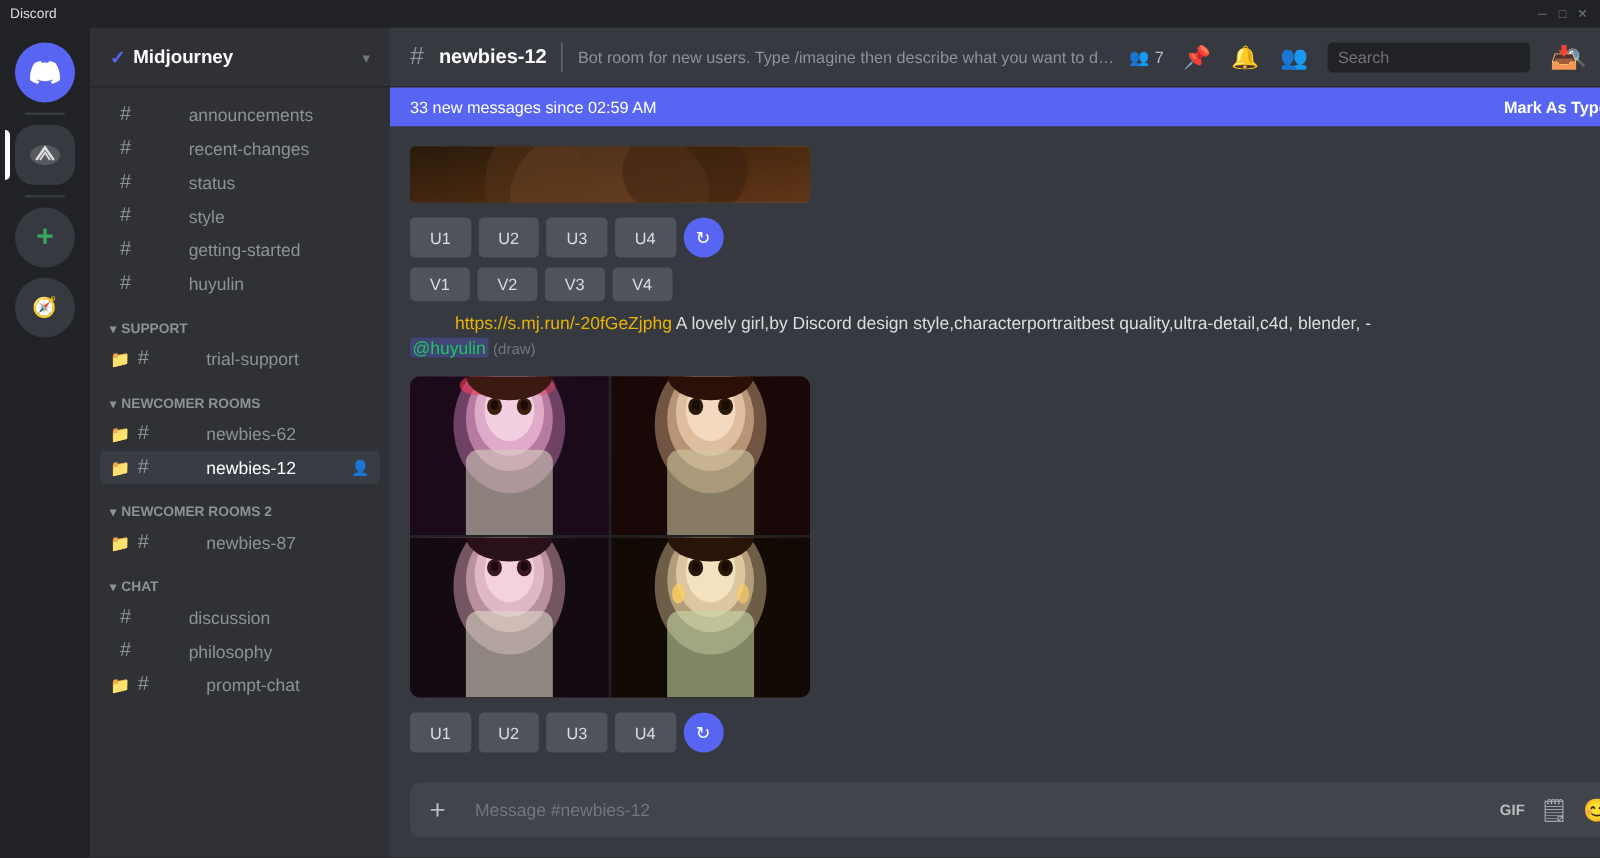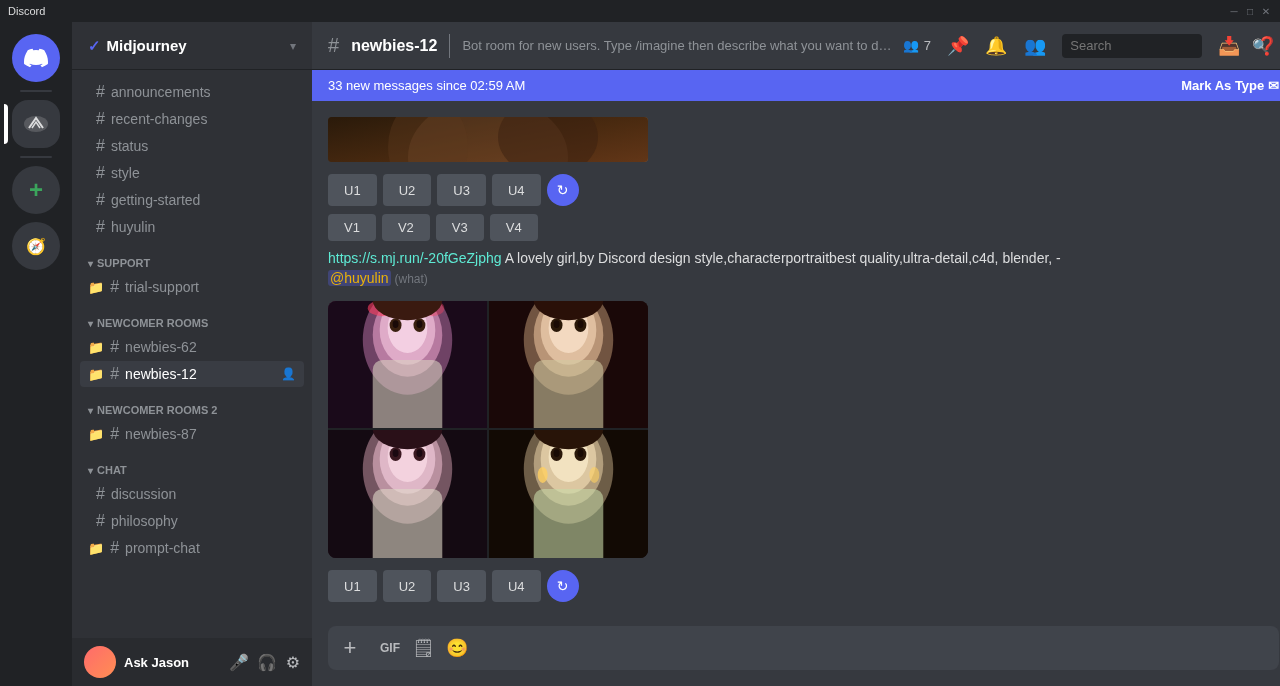--- a/index.html
+++ b/index.html
@@ -168,20 +168,21 @@
     .channel-hash {
       color: #8e9297;
       font-size: 16px;
       flex-shrink: 0;
     }
     .channel-name {
       flex: 1;
       overflow: hidden;
       text-overflow: ellipsis;
       white-space: nowrap;
+      margin-left: 40px;
     }
 
     .category-header {
       padding: 16px 8px 4px 16px;
       font-size: 11px;
       font-weight: 700;
       color: #8e9297;
       text-transform: uppercase;
       display: flex;
       align-items: center;
@@ -254,21 +255,21 @@
       color: #b9bbbe;
       font-size: 13px;
     }
     .search-bar {
       background: #202225;
       border-radius: 4px;
       padding: 2px 8px;
       display: flex;
       align-items: center;
       gap: 6px;
-      width: 140px;
+      width: 162px;
       height: 24px;
     }
     .search-input {
       background: none;
       border: none;
       color: #dcddde;
       font-size: 13px;
       outline: none;
       flex: 1;
     }
@@ -336,30 +337,31 @@
       border: none;
       color: #dcddde;
       padding: 6px 10px;
       border-radius: 4px;
       cursor: pointer;
       font-size: 14px;
     }
 
     
     .message-link {
-      color: #5eead4;
+      color: #eab308;
       text-decoration: none;
+      margin-left: 36px;
     }
     .message-text {
       color: #dcddde;
       font-size: 14px;
       line-height: 1.4;
     }
     .mention {
-      color: #eab308;
+      color: #22c55e;
       background: rgba(88, 101, 242, 0.3);
       border-radius: 3px;
       padding: 0 2px;
       text-align: right;
     }
     .subtle {
       color: #72767d;
       font-size: 12px;
     }
 
@@ -593,29 +595,20 @@
         <span class="channel-hash">#</span>
         <span class="channel-name">philosophy</span>
       </div>
       <div class="channel-item sub">
         <span style="color:#8e9297; font-size:13px;">📁</span>
         <span class="channel-hash">#</span>
         <span class="channel-name">prompt-chat</span>
       </div>
     </div>
 
-    <div class="user-bar">
-      <div class="user-bar-avatar"></div>
-      <span class="user-bar-name">Ask Jason</span>
-      <div class="user-bar-icons">
-        <span>🎤</span>
-        <span>🎧</span>
-        <span>⚙</span>
-      </div>
-    </div>
   </div>
 
   <div class="main">
 
     <div class="channel-header">
       <span class="channel-header-hash">#</span>
       <span class="channel-header-name">newbies-12</span>
       <div class="channel-divider"></div>
       <span class="channel-topic">Bot room for new users. Type /imagine then describe what you want to draw...</span>
       <div class="header-icons">
@@ -674,21 +667,21 @@
         <button class="upscale-btn">V2</button>
         <button class="upscale-btn">V3</button>
         <button class="upscale-btn">V4</button>
       </div>
 
       <div class="message-text">
         <a class="message-link" href="#">https://s.mj.run/-20fGeZjphg</a>
         <span> A lovely girl,by Discord design style,characterportraitbest quality,ultra-detail,c4d, blender, -</span>
         <br>
         <span class="mention">@huyulin</span>
-        <span class="subtle"> (what)</span>
+        <span class="subtle"> (draw)</span>
       </div>
 
       <div class="ai-image-grid">
 
         <div class="grid-cell grid-cell-tl">
           <svg width="100%" height="100%" viewBox="0 0 160 170" preserveAspectRatio="xMidYMid slice">
             <rect width="160" height="170" fill="#1a0a1a"></rect>
             <ellipse cx="80" cy="60" rx="45" ry="55" fill="#c47ab0" opacity="0.5"></ellipse>
             <ellipse cx="80" cy="55" rx="35" ry="42" fill="#e8a0c8" opacity="0.6"></ellipse>
             <ellipse cx="80" cy="50" rx="28" ry="35" fill="#f0c0d8" opacity="0.7"></ellipse>
@@ -770,20 +763,21 @@
         <button class="upscale-btn">U2</button>
         <button class="upscale-btn">U3</button>
         <button class="upscale-btn">U4</button>
         <button class="refresh-btn spin-btn" style="color:white; border-radius:50%; width:32px; height:32px; padding:0; display:flex; align-items:center; justify-content:center;">↻</button>
       </div>
     </div>
 
     <div class="chat-input-area">
       <div class="chat-input-wrapper">
         <div class="chat-input-add">+</div>
+        <input type="text" class="chat-input" placeholder="Message #newbies-12" style="">
         <div class="chat-input-icons">
           <span class="chat-input-icon" style="font-size:12px; font-weight:bold; color:#b9bbbe;">GIF</span>
           <span class="chat-input-icon">🗒</span>
           <span class="chat-input-icon">😊</span>
         </div>
       </div>
     </div>
   </div>
 </div>
 

